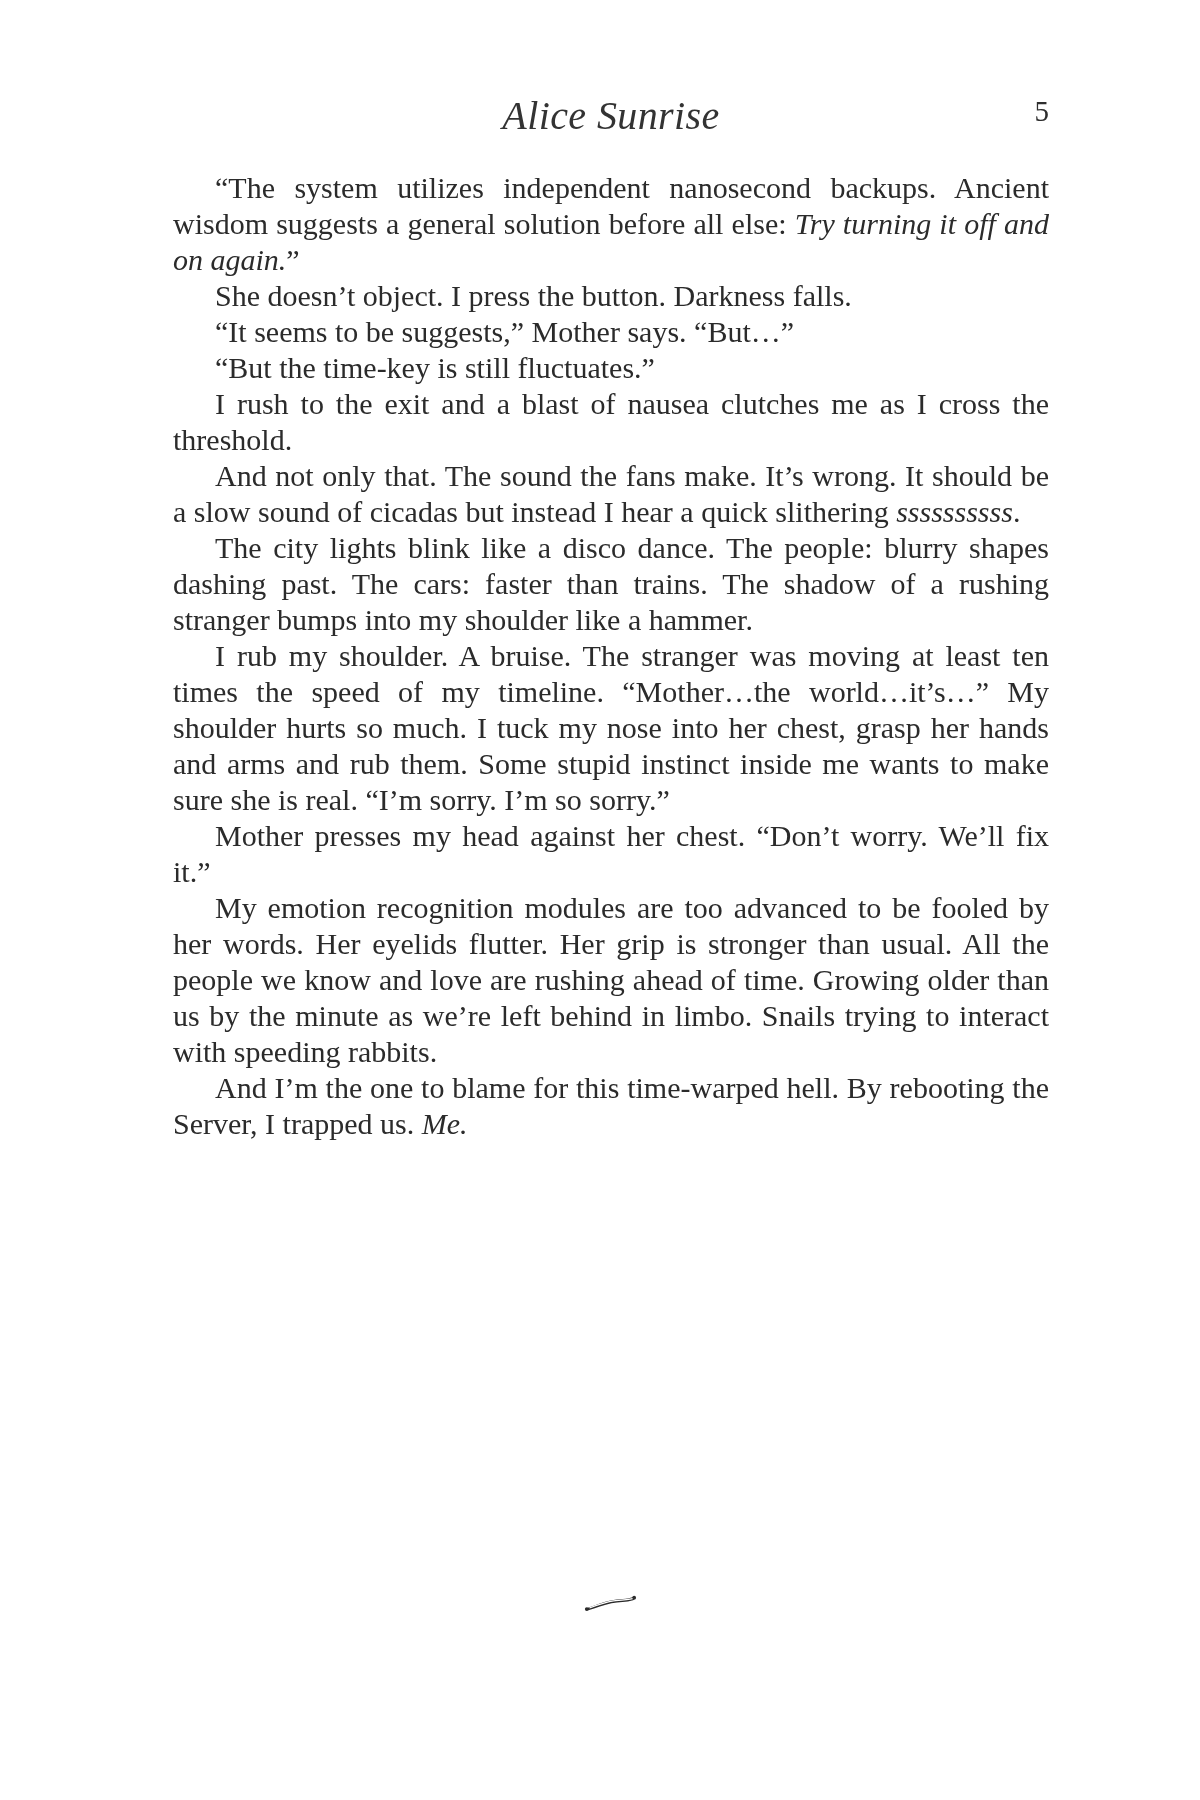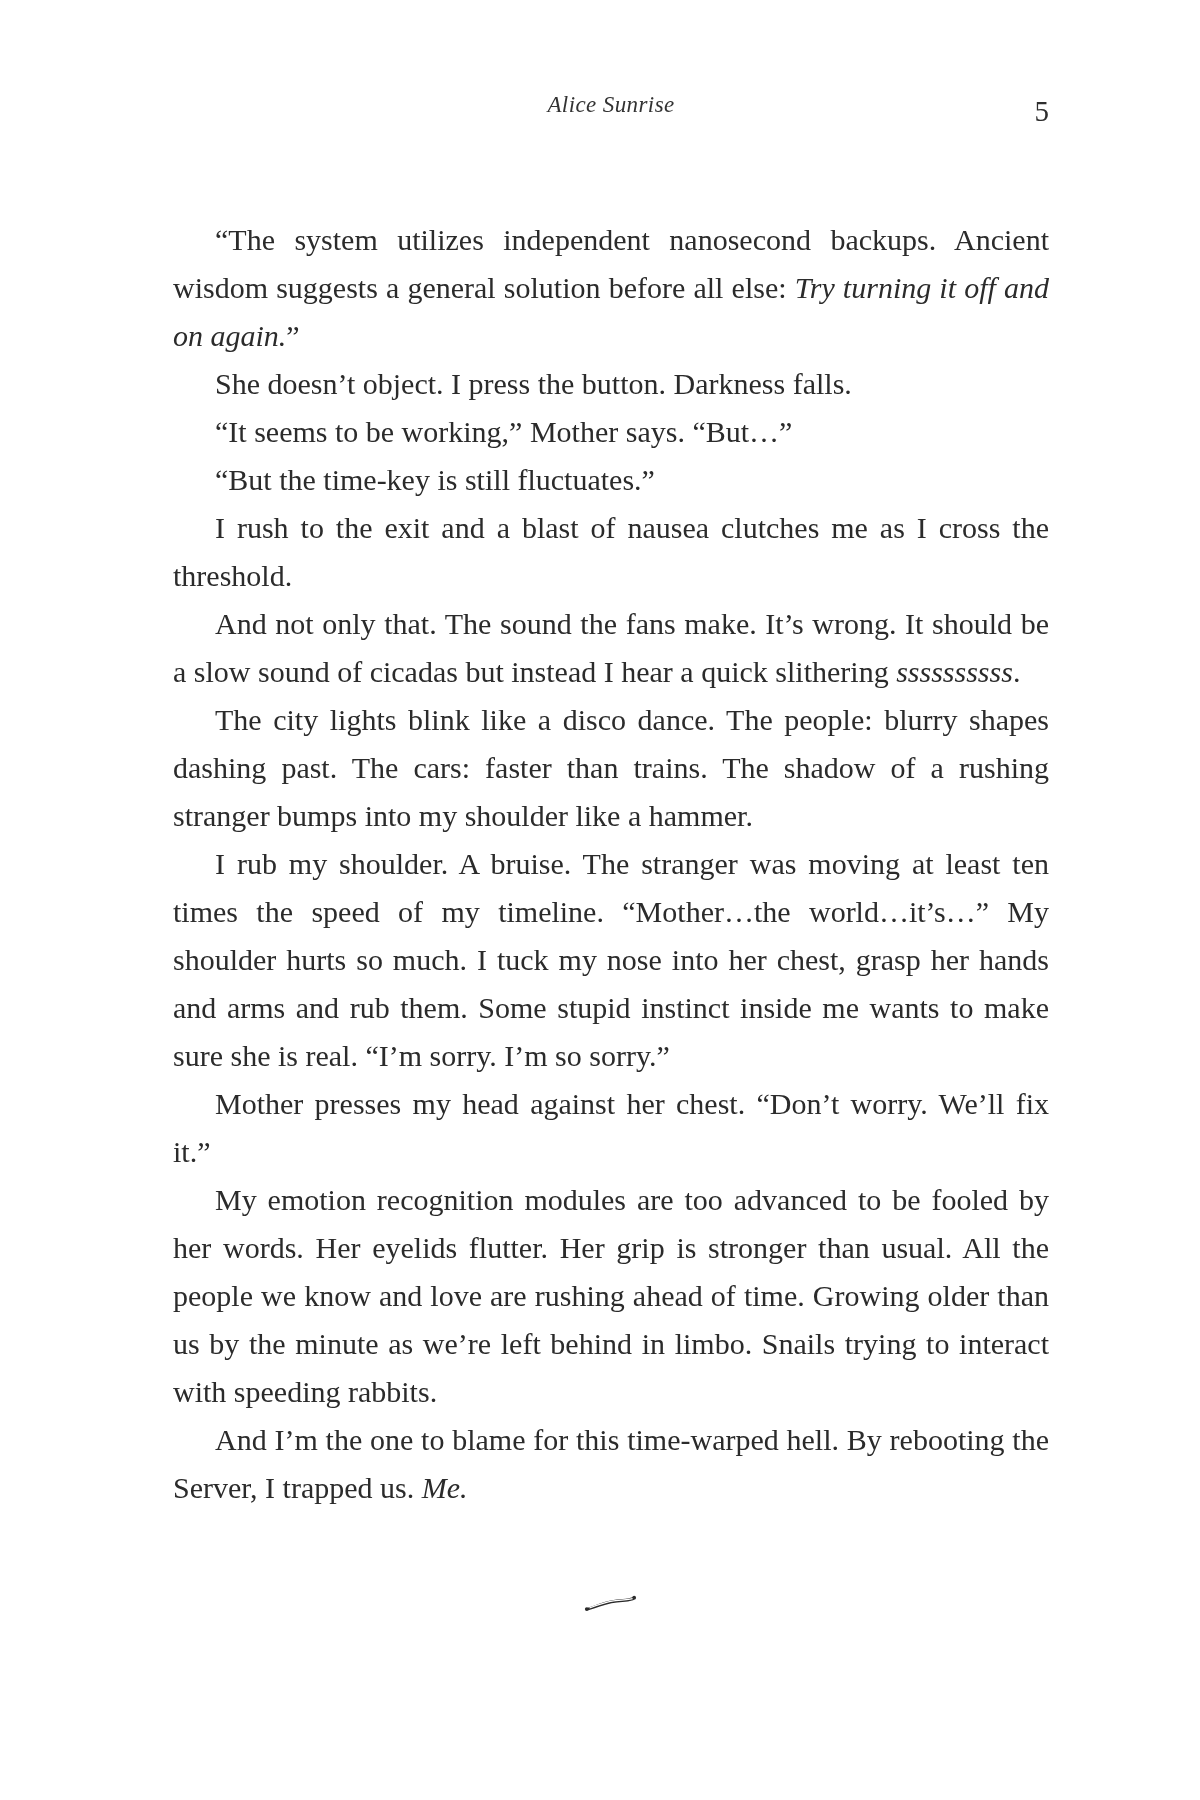--- a/index.html
+++ b/index.html
@@ -23,41 +23,40 @@
     width: 876px;
     height: 46px;
   }
   .rh-title {
     position: absolute;
     left: 0;
     top: 0;
     width: 100%;
     text-align: center;
     font-style: italic;
-    font-size: 23px;
+    font-size: 40px;
     letter-spacing: 0.4px;
     color: #333333;
   }
   .rh-num {
     position: absolute;
     right: 0;
     top: 3px;
     font-size: 29px;
     color: #2e2e2e;
   }
   .text-block {
     position: absolute;
     top: 170px;
     left: 173px;
     width: 876px;
     font-size: 30px;
-    line-height: 48px;
+    line-height: 36px;
     text-align: justify;
     color: #2b2b2b;
-    margin-top: 46px;
   }
   .text-block p {
     margin: 0;
     padding: 0;
     text-indent: 42px;
   }
   .it { font-style: italic; }
   .ornament-row {
     position: absolute;
     top: 1594px;
@@ -76,21 +75,21 @@
 <div class="page">
 
   <div class="running-header">
     <span class="rh-title">Alice Sunrise</span>
     <span class="rh-num">5</span>
   </div>
 
   <div class="text-block" id="paragraphs">
       <p><span>“The system utilizes independent nanosecond backups. Ancient wisdom suggests a general solution before all else: </span><span class="it">Try turning it off and on again.</span><span>”</span></p>
       <p><span>She doesn’t object. I press the button. Darkness falls.</span></p>
-      <p><span>“It seems to be working,” Mother says. “But…”</span></p>
+      <p><span>“It seems to be suggests,” Mother says. “But…”</span></p>
       <p><span>“But the time-key is still fluctuates.”</span></p>
       <p><span>I rush to the exit and a blast of nausea clutches me as I cross the threshold.</span></p>
       <p><span>And not only that. The sound the fans make. It’s wrong. It should be a slow sound of cicadas but instead I hear a quick slithering </span><span class="it">ssssssssss</span><span>.</span></p>
       <p><span>The city lights blink like a disco dance. The people: blurry shapes dashing past. The cars: faster than trains. The shadow of a rushing stranger bumps into my shoulder like a hammer.</span></p>
       <p><span>I rub my shoulder. A bruise. The stranger was moving at least ten times the speed of my timeline. “Mother…the world…it’s…” My shoulder hurts so much. I tuck my nose into her chest, grasp her hands and arms and rub them. Some stupid instinct inside me wants to make sure she is real. “I’m sorry. I’m so sorry.”</span></p>
       <p><span>Mother presses my head against her chest. “Don’t worry. We’ll fix it.”</span></p>
       <p><span>My emotion recognition modules are too advanced to be fooled by her words. Her eyelids flutter. Her grip is stronger than usual. All the people we know and love are rushing ahead of time. Growing older than us by the minute as we’re left behind in limbo. Snails trying to interact with speeding rabbits.</span></p>
       <p><span>And I’m the one to blame for this time-warped hell. By rebooting the Server, I trapped us. </span><span class="it">Me.</span></p>
     </div>
 

